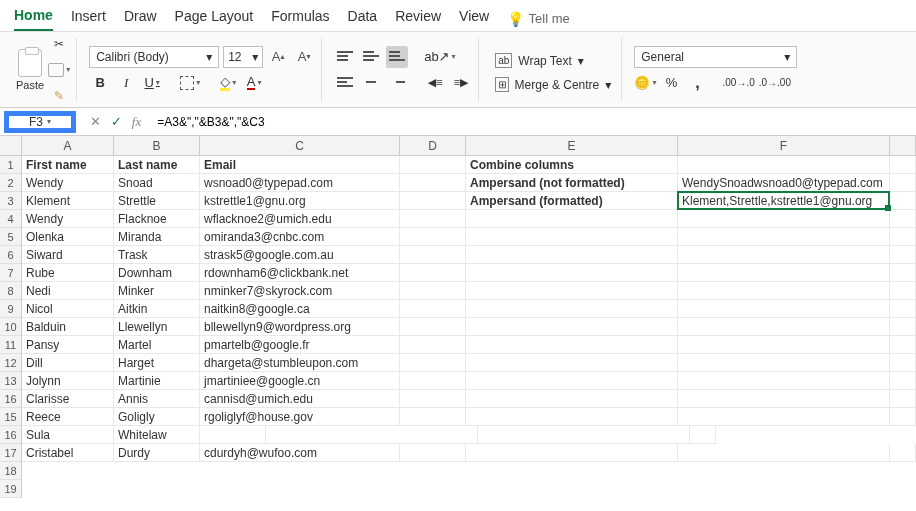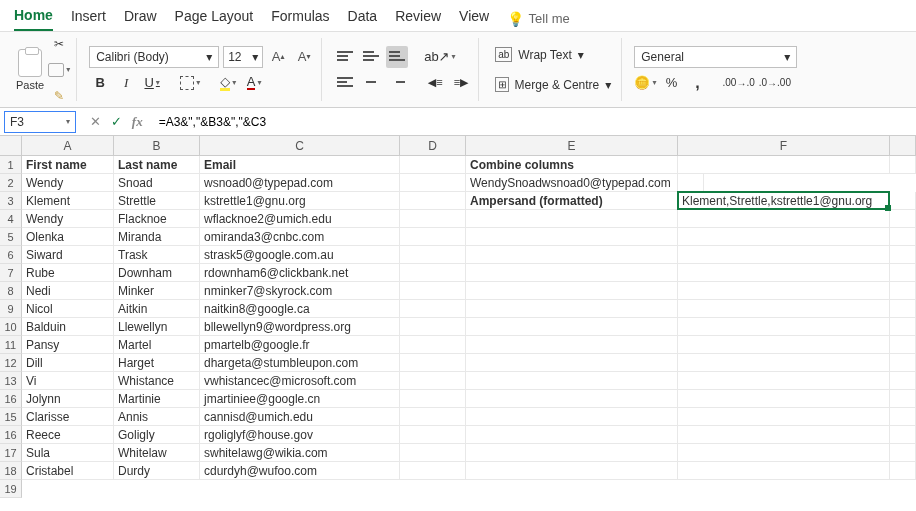--- a/index.html
+++ b/index.html
@@ -27,29 +27,29 @@
   .sizebtn { font-size:13px; color:#555; }
   .fmt-btn { min-width:22px; height:22px; display:inline-flex; align-items:center; justify-content:center; border-radius:2px; cursor:pointer; font-size:13px; }
   .fmt-btn .dd { font-size:8px; margin-left:2px; color:#666; }
   .underline-red { border-bottom:2px solid #c00000; display:inline-block; line-height:1; }
   .fill-yellow { border-bottom:3px solid #ffeb3b; display:inline-block; line-height:1; }
   .border-box { width:14px; height:14px; border:1px dashed #555; }
   .align-icon { width:16px; height:12px; display:flex; flex-direction:column; gap:2px; }
   .align-icon span { height:2px; background:#555; display:block; }
   .selected { background-color:#d0d0d0; }
   .indent-icon { display:inline-flex; gap:1px; align-items:center; font-size:11px; }
-  .wrap-btn { display:flex; align-items:center; gap:6px; font-size:12px; color:#333; height:26px; padding:0 4px; }
+  .wrap-btn { display:flex; align-items:flex-end; gap:6px; font-size:12px; color:#333; height:26px; padding:0 4px; }
   .merge-btn { display:flex; align-items:center; gap:6px; font-size:12px; color:#333; height:26px; padding:0 4px; }
   .ab-icon { font-size:10px; border:1px solid #888; padding:1px 2px; }
   .numfmt { width:163px; height:22px; border:1px solid #c0c0c0; background:#fff; display:flex; align-items:center; padding:0 6px; font-size:12px; justify-content:space-between; }
   
   .formula-bar { display:flex; align-items:center; border-bottom:1px solid #ccc; height:28px; background:#fff; }
-  .namebox { width:72px; border:1px solid #3b82f6; margin:2px 4px; height:22px; padding:0 5px; font-size:12px; display:flex; align-items:center; justify-content:space-between; }
+  .namebox { width:72px; border:5px solid #3b82f6; margin:2px 4px; height:22px; padding:0 20px; font-size:12px; display:flex; align-items:center; justify-content:space-between; }
   .fx-btns { display:flex; align-items:center; gap:10px; padding:0 10px; color:#888; font-size:13px; }
-  .fx-label { font-style:italic; font-family:serif; font-size:13px;font-weight:bold; }
+  .fx-label { font-style:italic; font-family:serif; font-size:13px; }
   .formula-input { flex:1; padding:0 6px; font-size:12px; border:none; outline:none; }
   
   .sheet { display:flex; height:calc(511px - 32px - 76px - 28px); overflow:hidden; }
   .corner { width:22px; height:20px; border-right:1px solid #ccc; border-bottom:1px solid #ccc; background:#f3f3f3; }
   .colhdrs { display:flex; height:20px; }
   .colhdr { border-right:1px solid #ccc; border-bottom:1px solid #ccc; background:#f3f3f3; text-align:center; font-size:12px; color:#555; line-height:20px; }
   .rowhdrs { display:flex; flex-direction:column; }
   .rowhdr { width:22px; height:18px; border-right:1px solid #ccc; border-bottom:1px solid #e0e0e0; background:#f3f3f3; text-align:center; font-size:11px; color:#555; line-height:18px; }
   .cells { position:relative; }
   .row { display:flex; height:18px; }
@@ -276,20 +276,21 @@
         <div class="cell cF"></div>
         <div class="cell cG"></div>
       </div>
 
       <div id="datarows">
           <div class="row">
             <div class="cell cA">Wendy</div>
             <div class="cell cB">Snoad</div>
             <div class="cell cC">wsnoad0@typepad.com</div>
             <div class="cell cD"></div>
+            <div class="cell cE bold">Ampersand (not formatted)</div>
             <div class="cell cF">WendySnoadwsnoad0@typepad.com</div>
             <div class="cell cG"></div>
           </div>
           <div class="row">
             <div class="cell cA">Klement</div>
             <div class="cell cB">Strettle</div>
             <div class="cell cC">kstrettle1@gnu.org</div>
             <div class="cell cD"></div>
             <div class="cell cE bold">Ampersand (formatted)</div>
             <div class="cell cF">Klement,Strettle,kstrettle1@gnu.org</div>
@@ -370,29 +371,20 @@
           <div class="row">
             <div class="cell cA">Dill</div>
             <div class="cell cB">Harget</div>
             <div class="cell cC">dhargeta@stumbleupon.com</div>
             <div class="cell cD"></div>
             <div class="cell cE"></div>
             <div class="cell cF"></div>
             <div class="cell cG"></div>
           </div>
           <div class="row">
-            <div class="cell cA">Vi</div>
-            <div class="cell cB">Whistance</div>
-            <div class="cell cC">vwhistancec@microsoft.com</div>
-            <div class="cell cD"></div>
-            <div class="cell cE"></div>
-            <div class="cell cF"></div>
-            <div class="cell cG"></div>
-          </div>
-          <div class="row">
             <div class="cell cA">Jolynn</div>
             <div class="cell cB">Martinie</div>
             <div class="cell cC">jmartiniee@google.cn</div>
             <div class="cell cD"></div>
             <div class="cell cE"></div>
             <div class="cell cF"></div>
             <div class="cell cG"></div>
           </div>
           <div class="row">
             <div class="cell cA">Clarisse</div>
@@ -408,21 +400,20 @@
             <div class="cell cB">Goligly</div>
             <div class="cell cC">rgoliglyf@house.gov</div>
             <div class="cell cD"></div>
             <div class="cell cE"></div>
             <div class="cell cF"></div>
             <div class="cell cG"></div>
           </div>
           <div class="row">
             <div class="cell cA">Sula</div>
             <div class="cell cB">Whitelaw</div>
-            <div class="cell cC">swhitelawg@wikia.com</div>
             <div class="cell cD"></div>
             <div class="cell cE"></div>
             <div class="cell cF"></div>
             <div class="cell cG"></div>
           </div>
           <div class="row">
             <div class="cell cA">Cristabel</div>
             <div class="cell cB">Durdy</div>
             <div class="cell cC">cdurdyh@wufoo.com</div>
             <div class="cell cD"></div>

